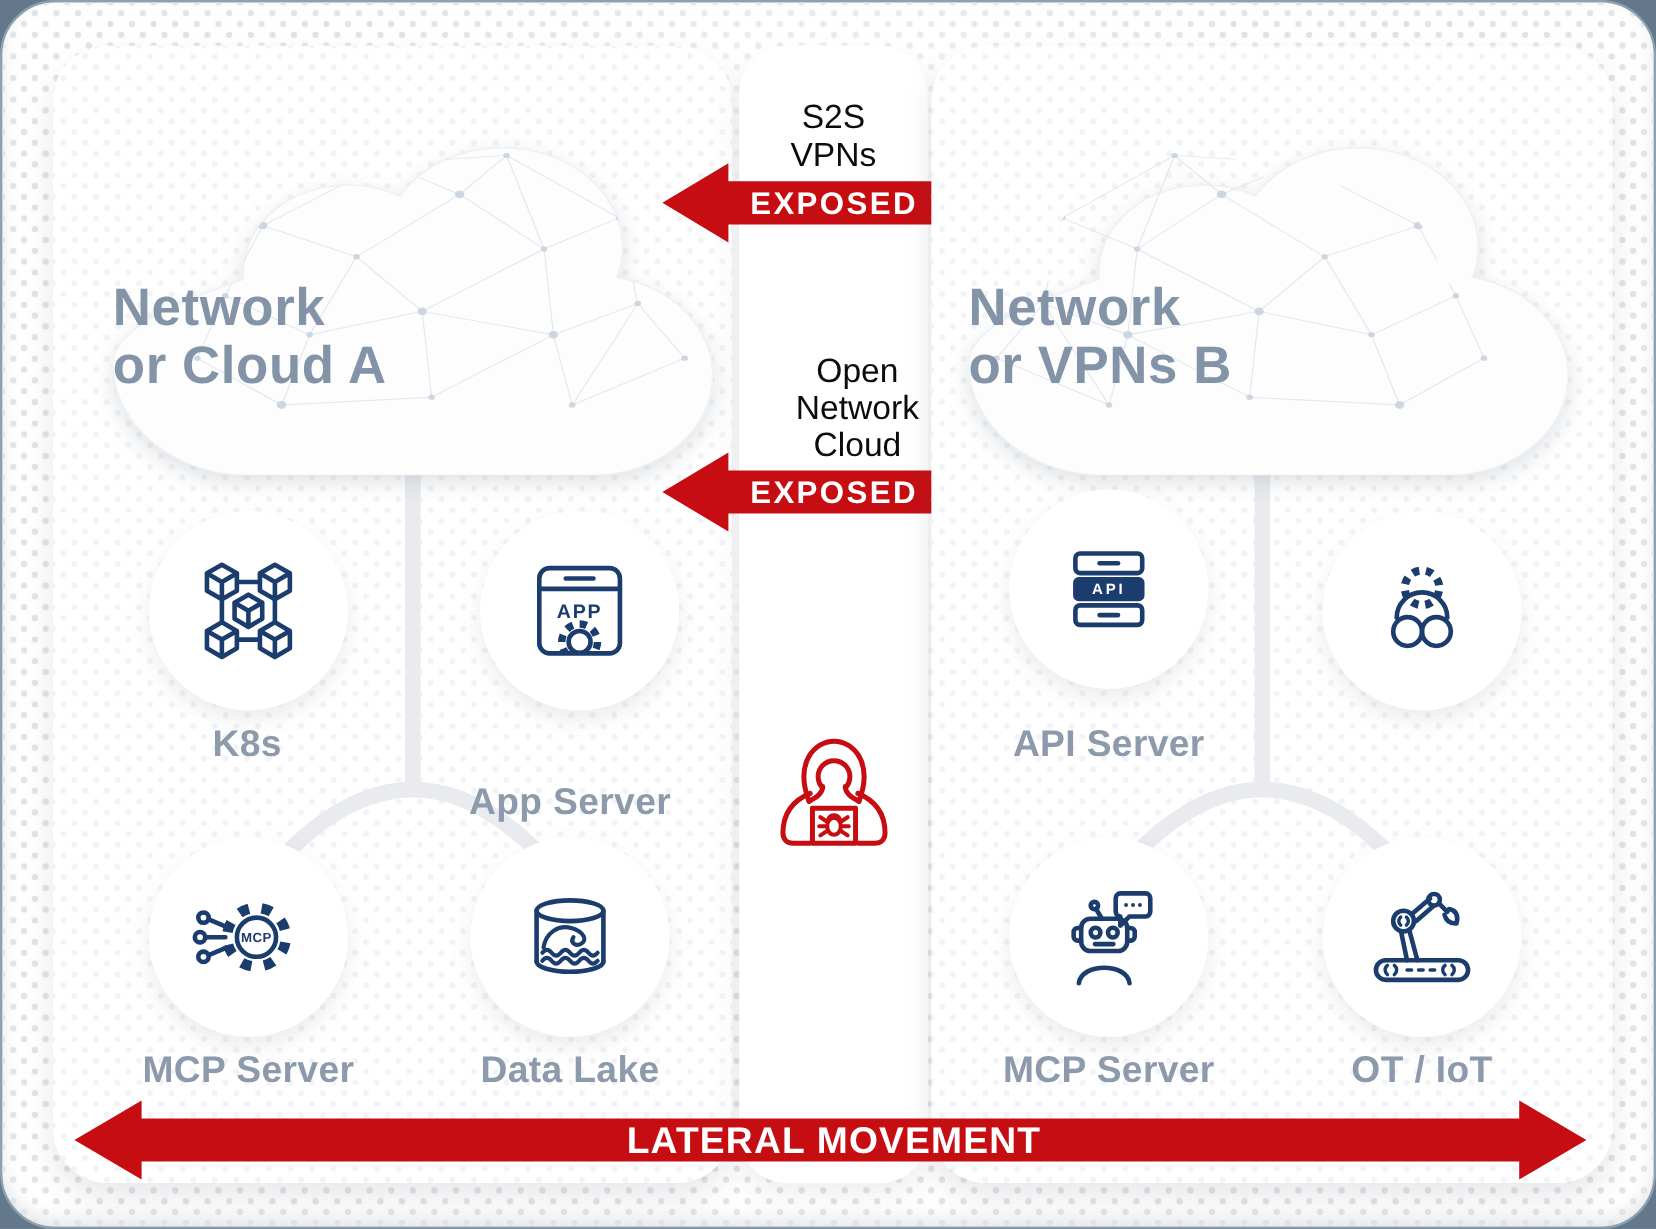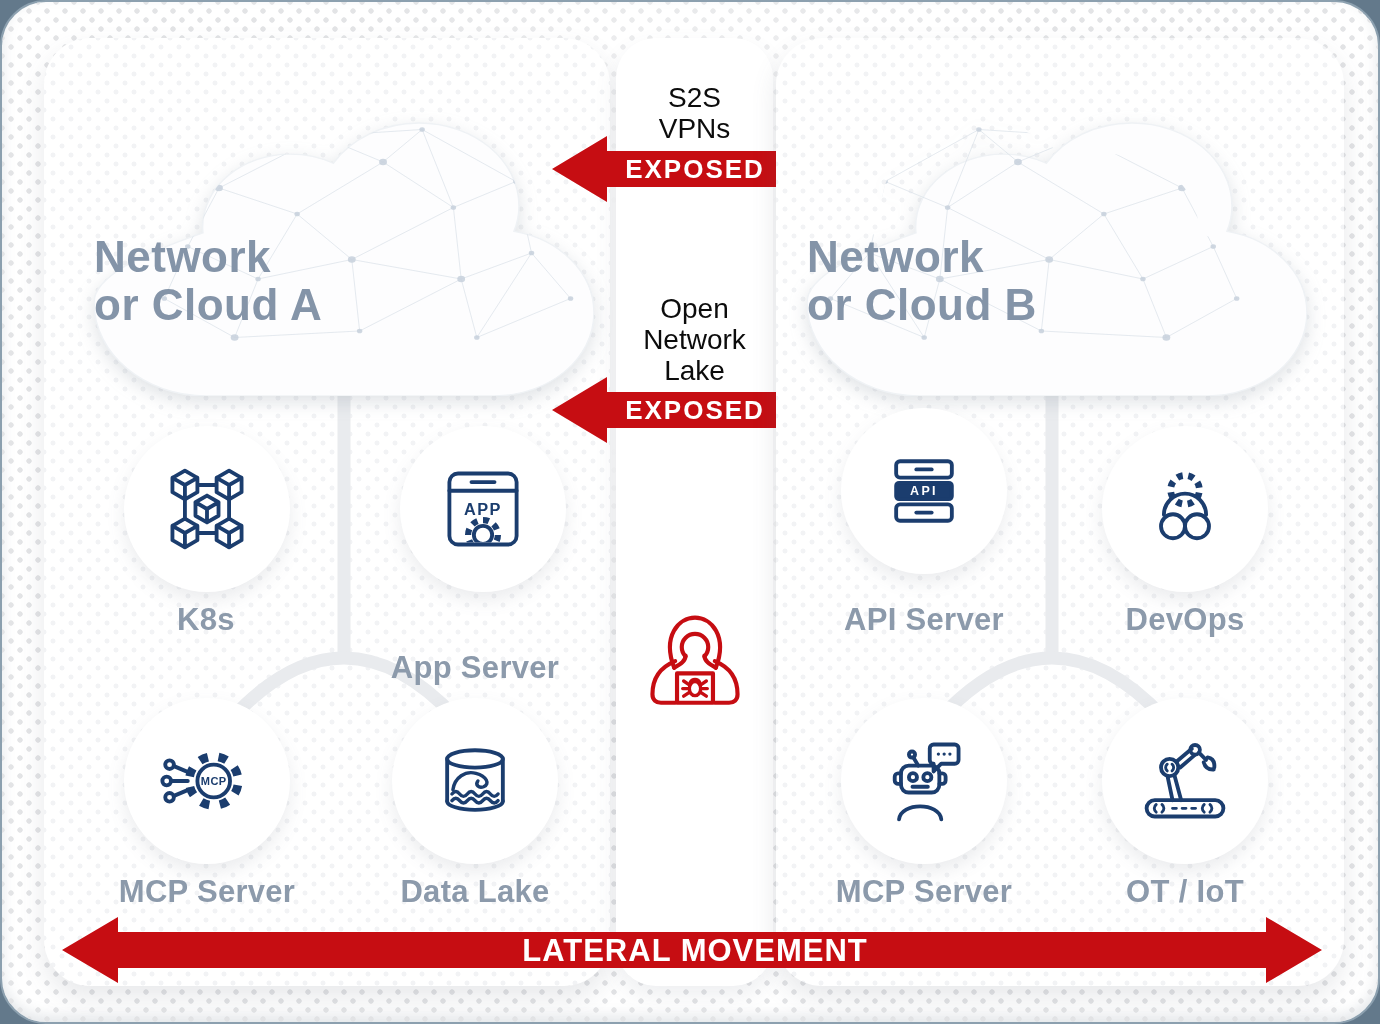--- a/index.html
+++ b/index.html
@@ -167,24 +167,24 @@
 
   <div class="mid-label" style="top:80px;">
     <div>S2S</div>
     <div>VPNs</div>
   </div>
   <svg class="arrow" style="left:548px;top:127px;" width="290" height="80" viewBox="0 0 290 80">
     <polygon class="red-fill" points="2,40 57,7 57,22 233,22 233,7 288,40 233,73 233,58 57,58 57,73"></polygon>
     <text class="arrow-text" x="145" y="49" text-anchor="middle" font-size="26" letter-spacing="2">EXPOSED</text>
   </svg>
 
-  <div class="mid-label" style="top:291px;">
+  <div class="mid-label" style="top:291px;margin-left:20px;">
     <div>Open</div>
     <div>Network</div>
-    <div>Lake</div>
+    <div>Cloud</div>
   </div>
   <svg class="arrow" style="left:548px;top:368px;" width="290" height="80" viewBox="0 0 290 80">
     <polygon class="red-fill" points="2,40 57,7 57,22 233,22 233,7 288,40 233,73 233,58 57,58 57,73"></polygon>
     <text class="arrow-text" x="145" y="49" text-anchor="middle" font-size="26" letter-spacing="2">EXPOSED</text>
   </svg>
 
   <svg class="arrow" style="left:641px;top:603px;" width="104" height="118" viewBox="0 0 110 120">
     <g class="hacker">
       <path d="M33 64 C20 30 38 11 55 11 C72 11 90 30 77 64"></path>
       <path d="M45 52 A14 14 0 1 1 65 52"></path>
@@ -234,21 +234,21 @@
           <circle cx="180" cy="390" r="5"></circle>
               <circle cx="340" cy="380" r="3.5"></circle>
               <circle cx="490" cy="390" r="3.5"></circle>
           <circle cx="90" cy="330" r="3.5"></circle>
               <circle cx="610" cy="330" r="3.5"></circle>
         </g>
       </g>
     </svg>
     <div class="cloud-title" style="left:31px;top:168px;">
       <div>Network</div>
-      <div>or Cloud B</div>
+      <div>or VPNs B</div>
     </div>
 
     <div class="node" style="left:65px;top:370px;">
       <svg viewBox="0 0 100 100">
         <g class="icon-stroke">
           <rect x="21" y="19" width="58" height="17" rx="4"></rect>
           <line x1="42" y1="27.5" x2="58" y2="27.5"></line>
           <rect x="21" y="41.5" width="58" height="17" rx="3" fill="#1B3D6E"></rect>
           <rect x="21" y="64" width="58" height="17" rx="4"></rect>
           <line x1="42" y1="72.5" x2="58" y2="72.5"></line>
@@ -261,21 +261,20 @@
     <div class="node" style="left:326px;top:388px;">
       <svg viewBox="0 0 100 100">
         <g class="icon-stroke">
           <circle cx="50" cy="30" r="15" stroke-width="7" stroke-dasharray="6 5.8" stroke-linecap="butt" transform="rotate(11 50 30)"></circle>
           <path d="M28 56 A22 22 0 0 1 72 56"></path>
           <circle cx="37.5" cy="68" r="12.5"></circle>
           <circle cx="62.5" cy="68" r="12.5"></circle>
         </g>
       </svg>
     </div>
-    <div class="svc-label" style="left:279px;top:564px;">DevOps</div>
 
     <div class="node" style="left:65px;top:660px;">
       <svg viewBox="0 0 100 100">
         <g class="icon-stroke">
           <rect x="26" y="34" width="40" height="28" rx="8"></rect>
           <circle cx="38.5" cy="46" r="4.2"></circle>
               <circle cx="53.5" cy="46" r="4.2"></circle>
           <line x1="38" y1="56" x2="54" y2="56"></line>
           <path d="M26 42 h-3 a3.5 3.5 0 0 0 -3.5 3.5 v4 a3.5 3.5 0 0 0 3.5 3.5 h3"></path>
           <path d="M66 42 h3 a3.5 3.5 0 0 1 3.5 3.5 v4 a3.5 3.5 0 0 1 -3.5 3.5 h-3"></path>

